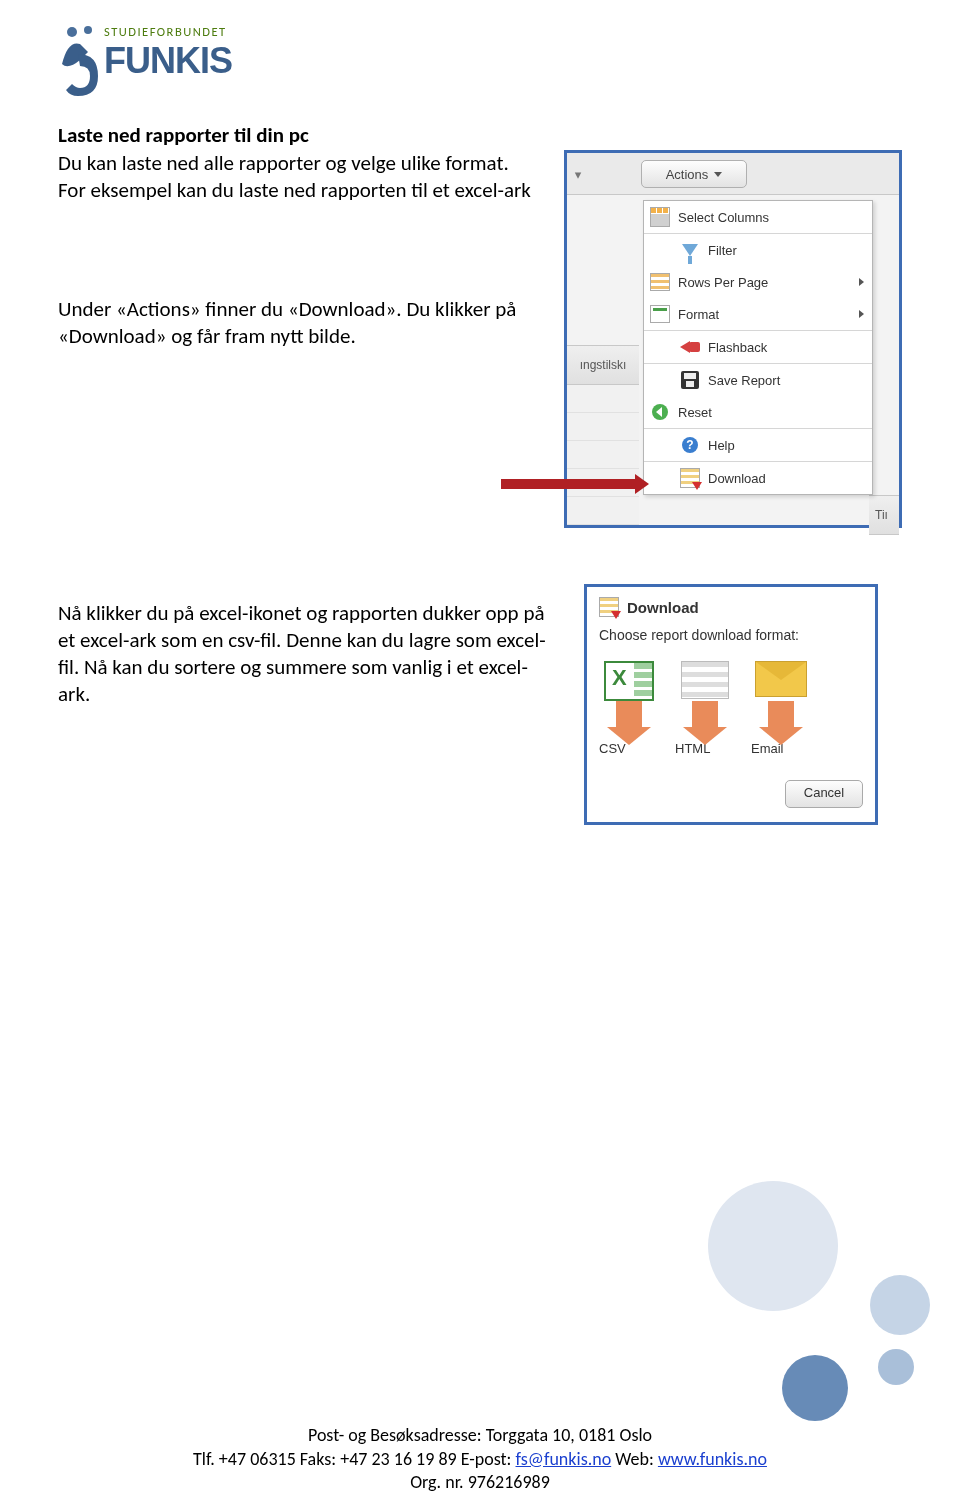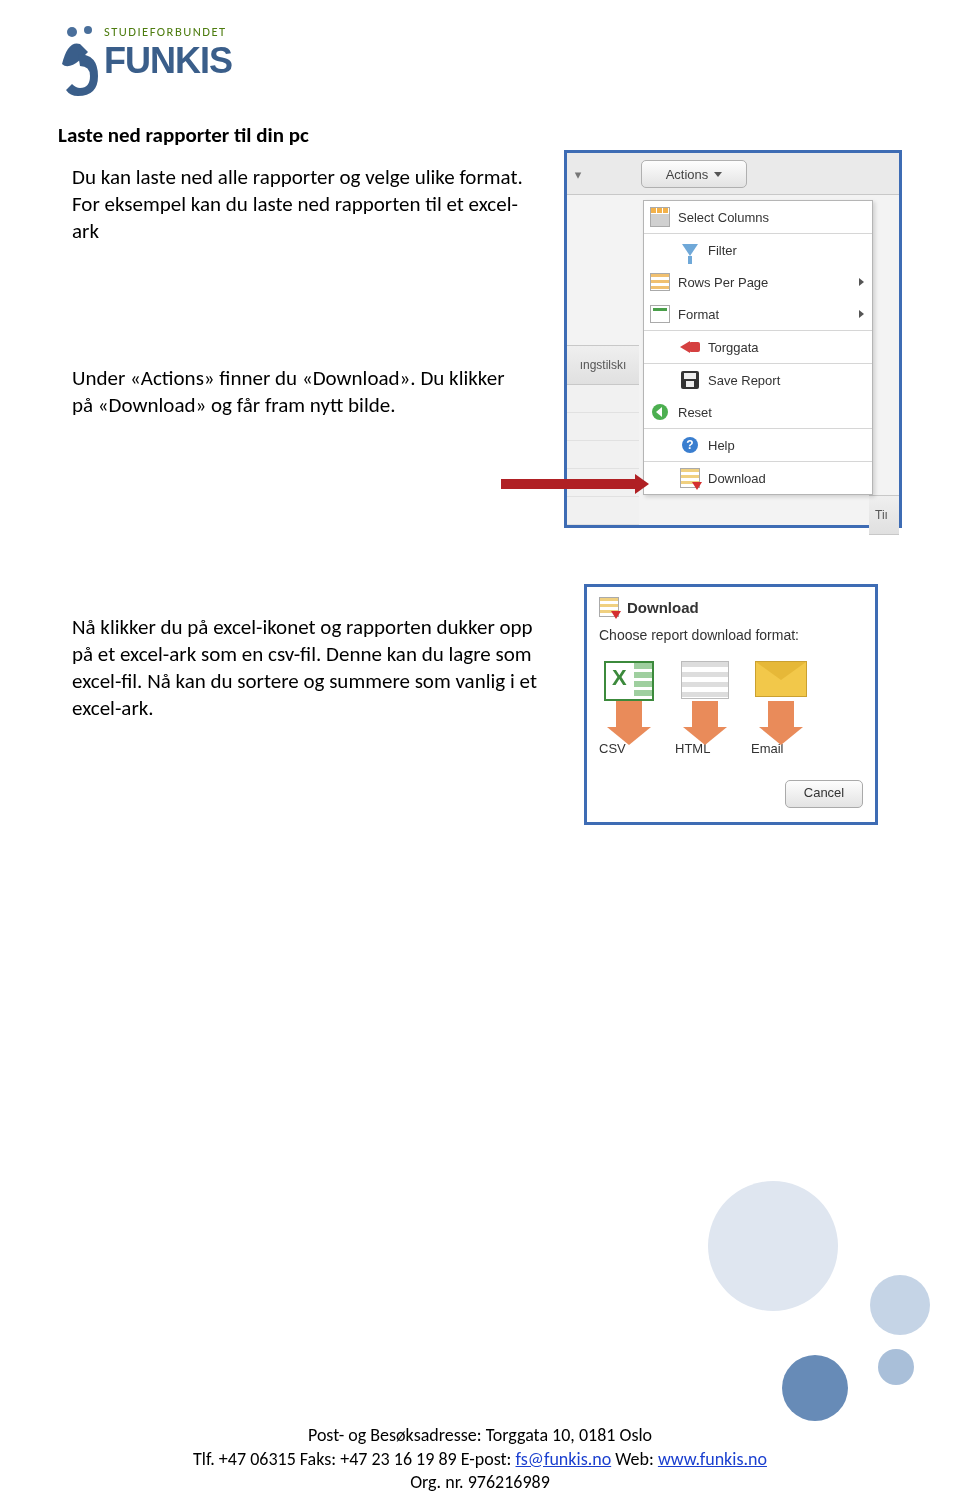--- a/index.html
+++ b/index.html
@@ -52,21 +52,21 @@
     font-family: Arial, sans-serif;
   }
 
   h1.heading {
     font-size: 21px;
     font-weight: bold;
     margin: 8px 0 2px 0;
   }
   p.body {
     font-size: 21px;
-    margin: 14px;
+    margin: 0;
     line-height: 1.28;
   }
 
   
   .row {
     display: flex;
     align-items: flex-start;
     gap: 26px;
     margin-bottom: 56px;
   }
@@ -446,21 +446,21 @@
             <span class="dd-icon">
                 <span class="icon-format"></span>
               </span>
             <span class="lbl">Format</span>
             <span class="sub-tri"></span>
           </div>
           <div class="dd-item sep">
             <span class="dd-icon">
                 <span class="icon-flash"></span>
               </span>
-            <span class="lbl">Torggata</span>
+            <span class="lbl">Flashback</span>
           </div>
           <div class="dd-item sep">
             <span class="dd-icon">
                 <span class="icon-save"></span>
               </span>
             <span class="lbl">Save Report</span>
           </div>
           <div class="dd-item">
             <span class="dd-icon">
                 <span class="icon-reset"></span>

